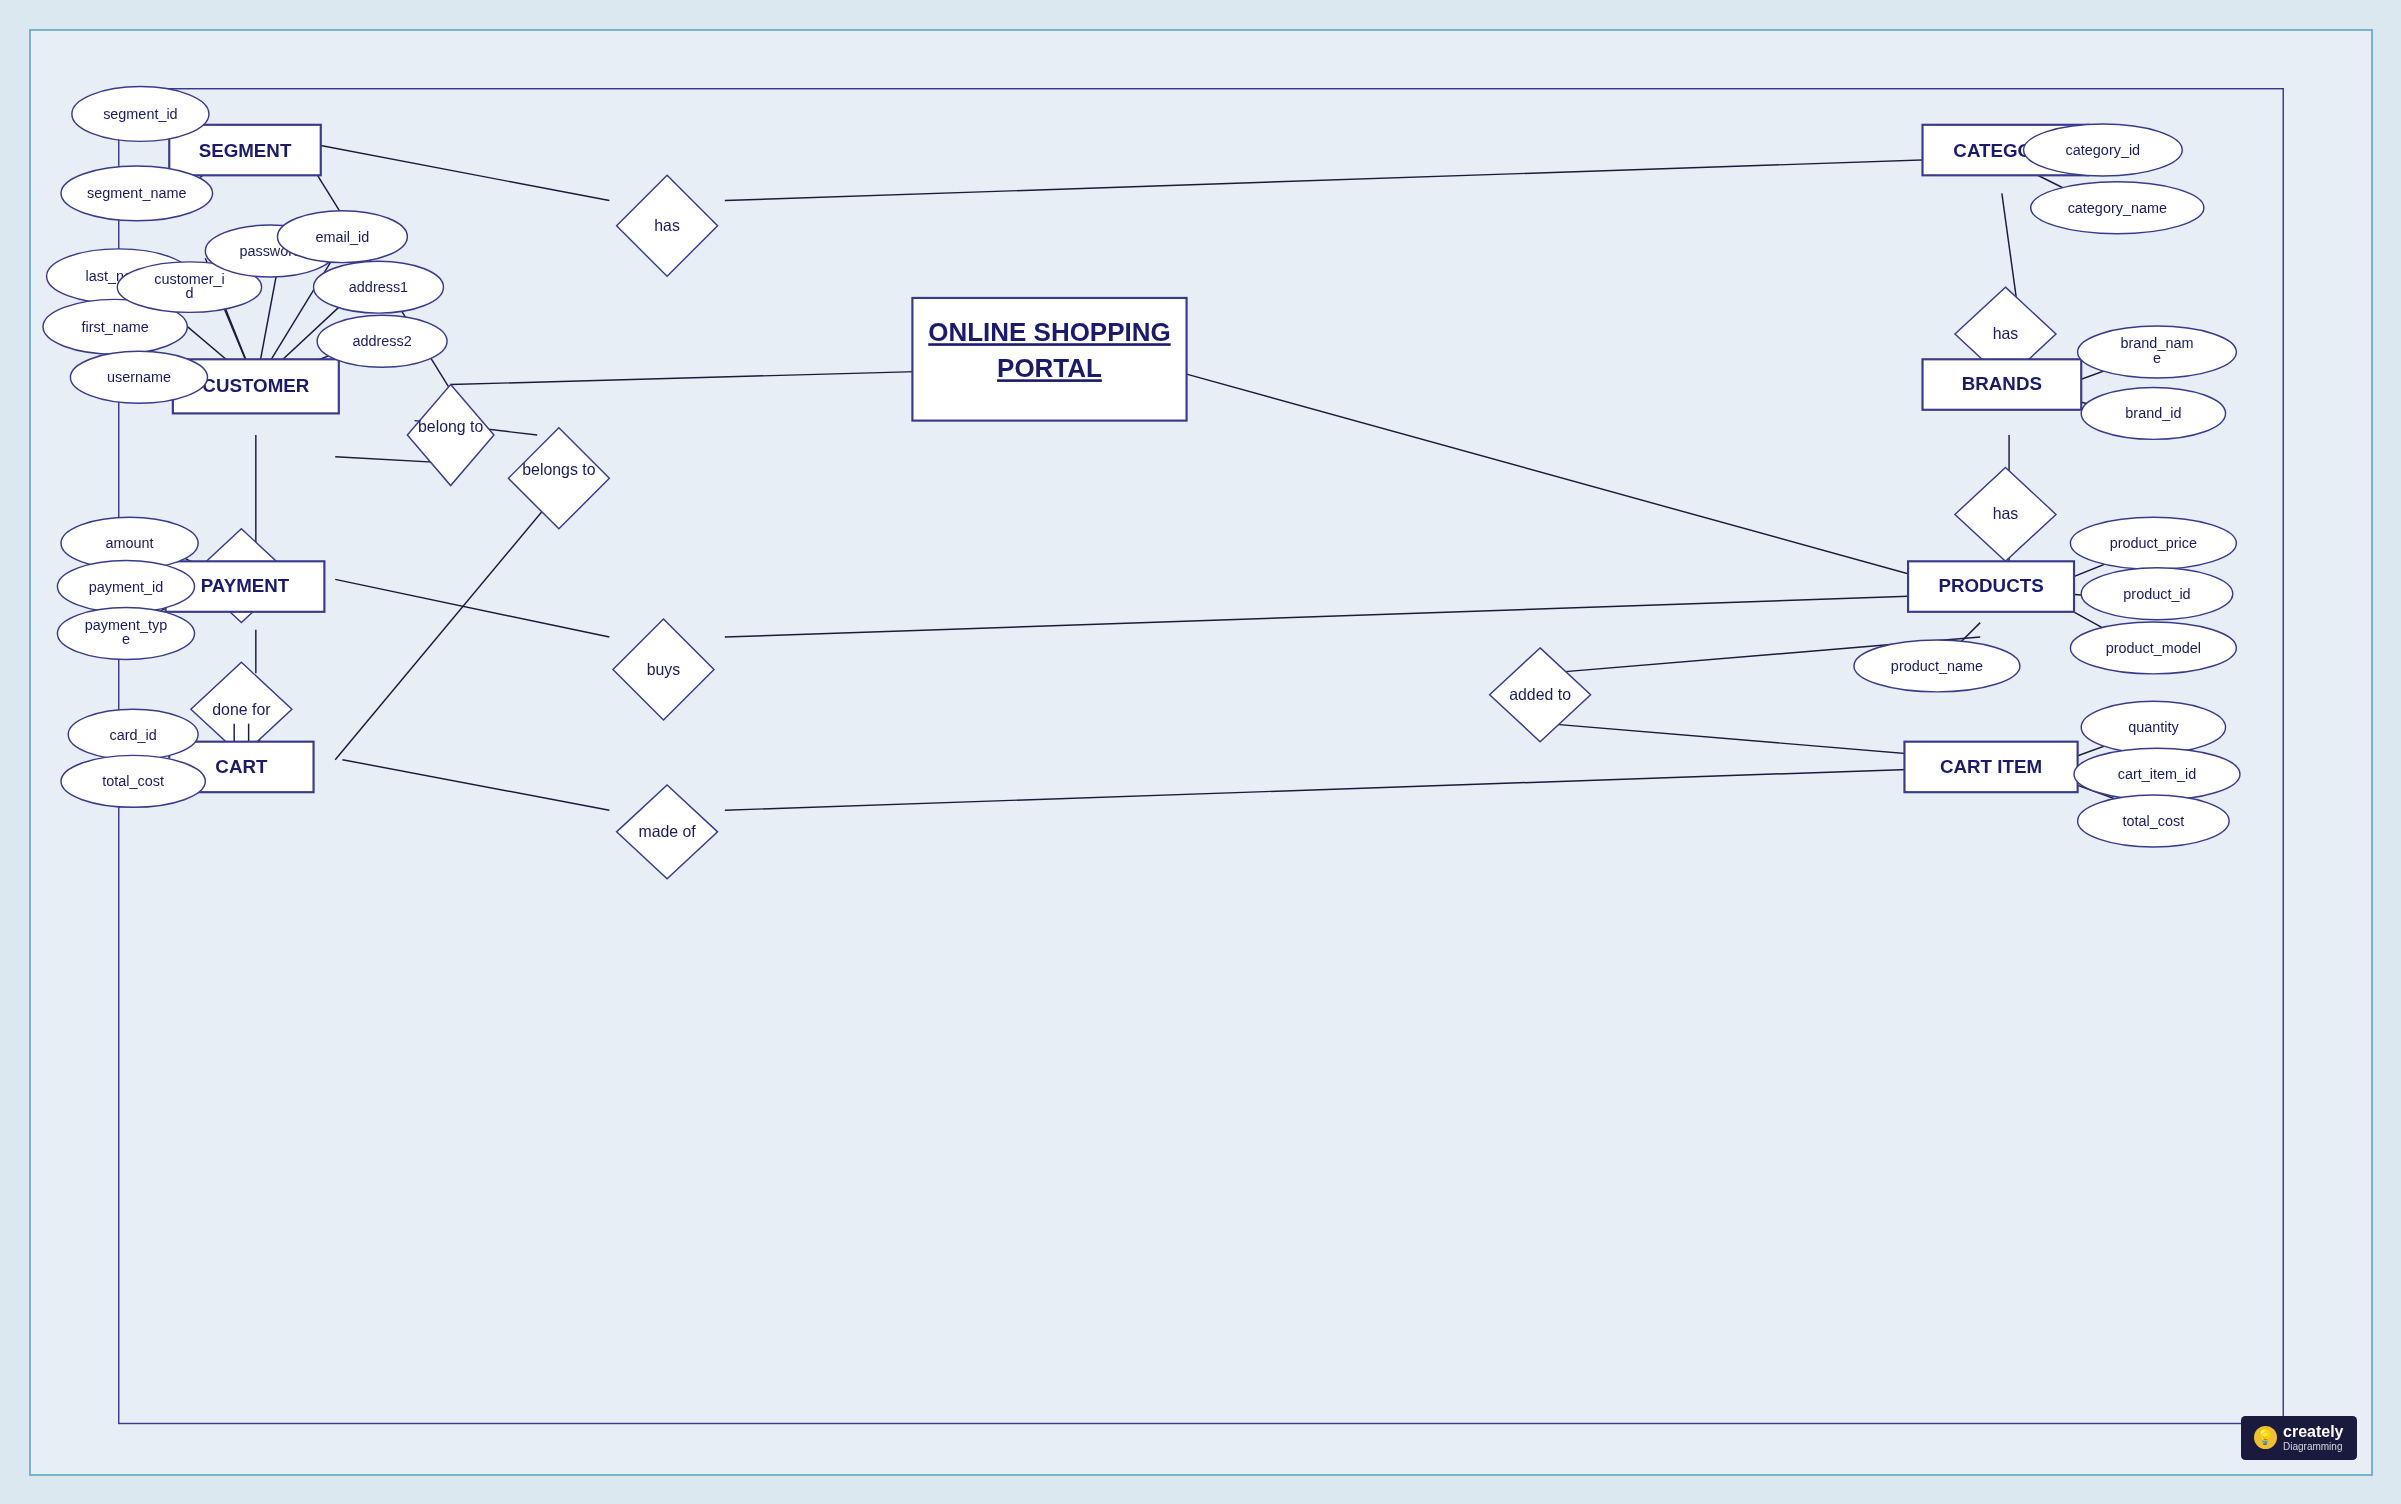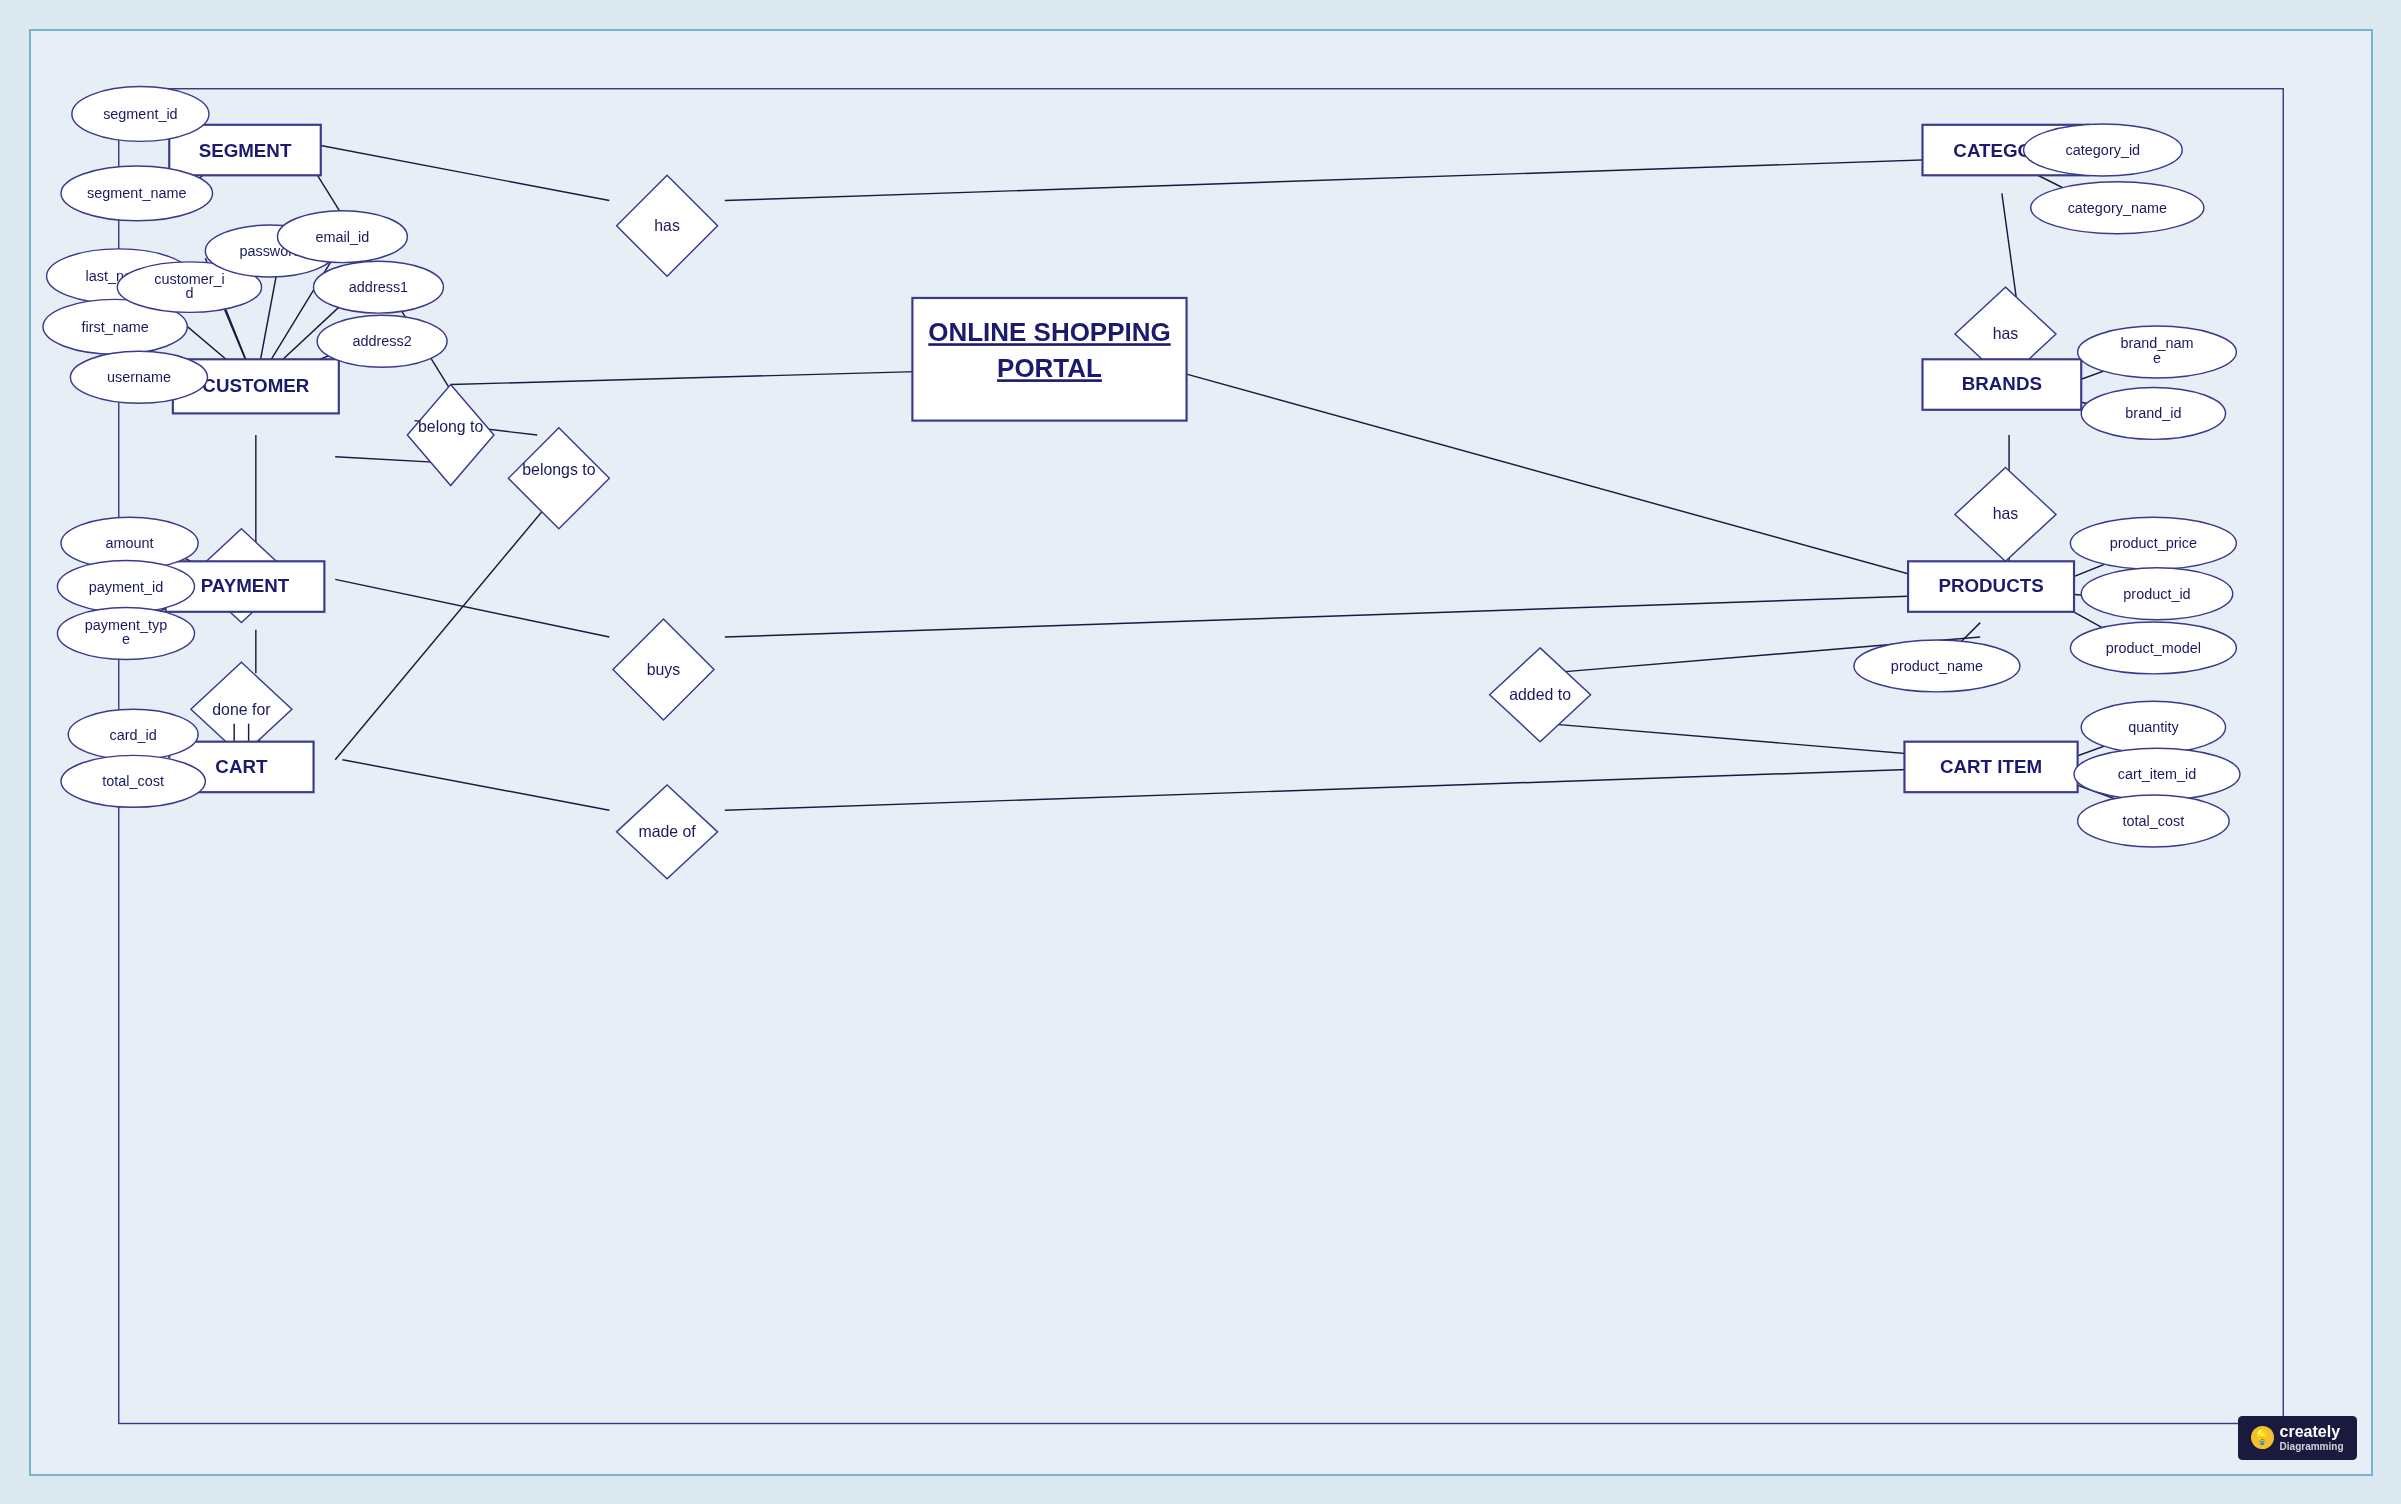--- a/index.html
+++ b/index.html
@@ -89,21 +89,21 @@
       border-radius: 50%;
       width: 23px;
       height: 23px;
       display: flex;
       align-items: center;
       justify-content: center;
       font-size: 14.5px;
     }
     .creately-sub {
       font-size: 10px;
-      font-weight: bold;
+      font-weight: normal;
       opacity: 0.8;
       display: block;
     }
   </style>
 </head>
 <body>
 
 <div class="canvas">
   <svg class="diagram" viewBox="0 0 3240 2000" xmlns="http://www.w3.org/2000/svg">
 

